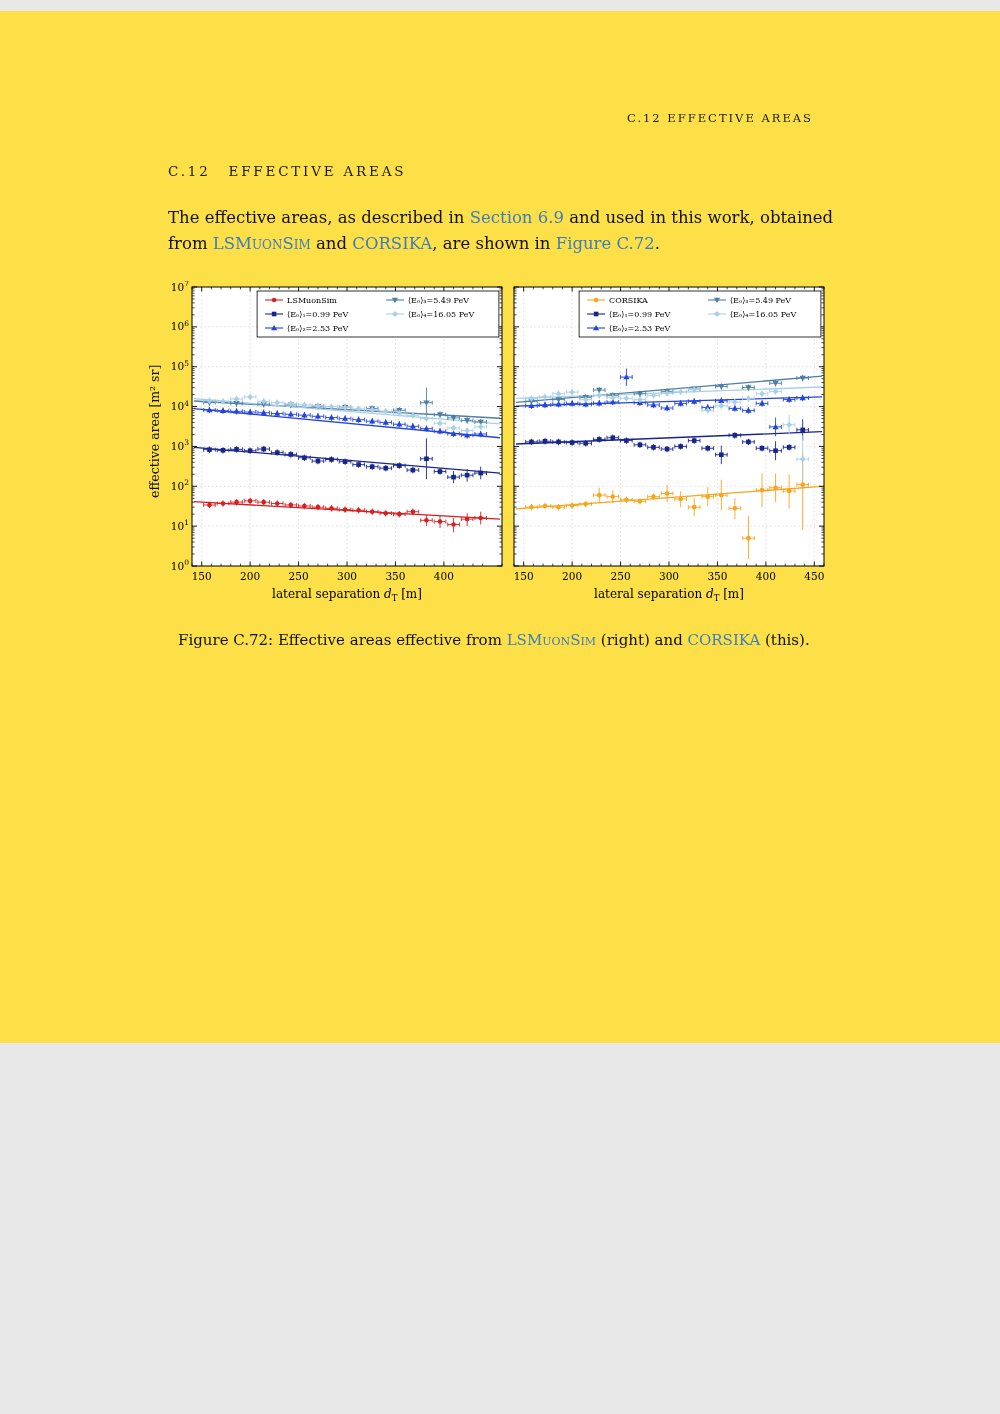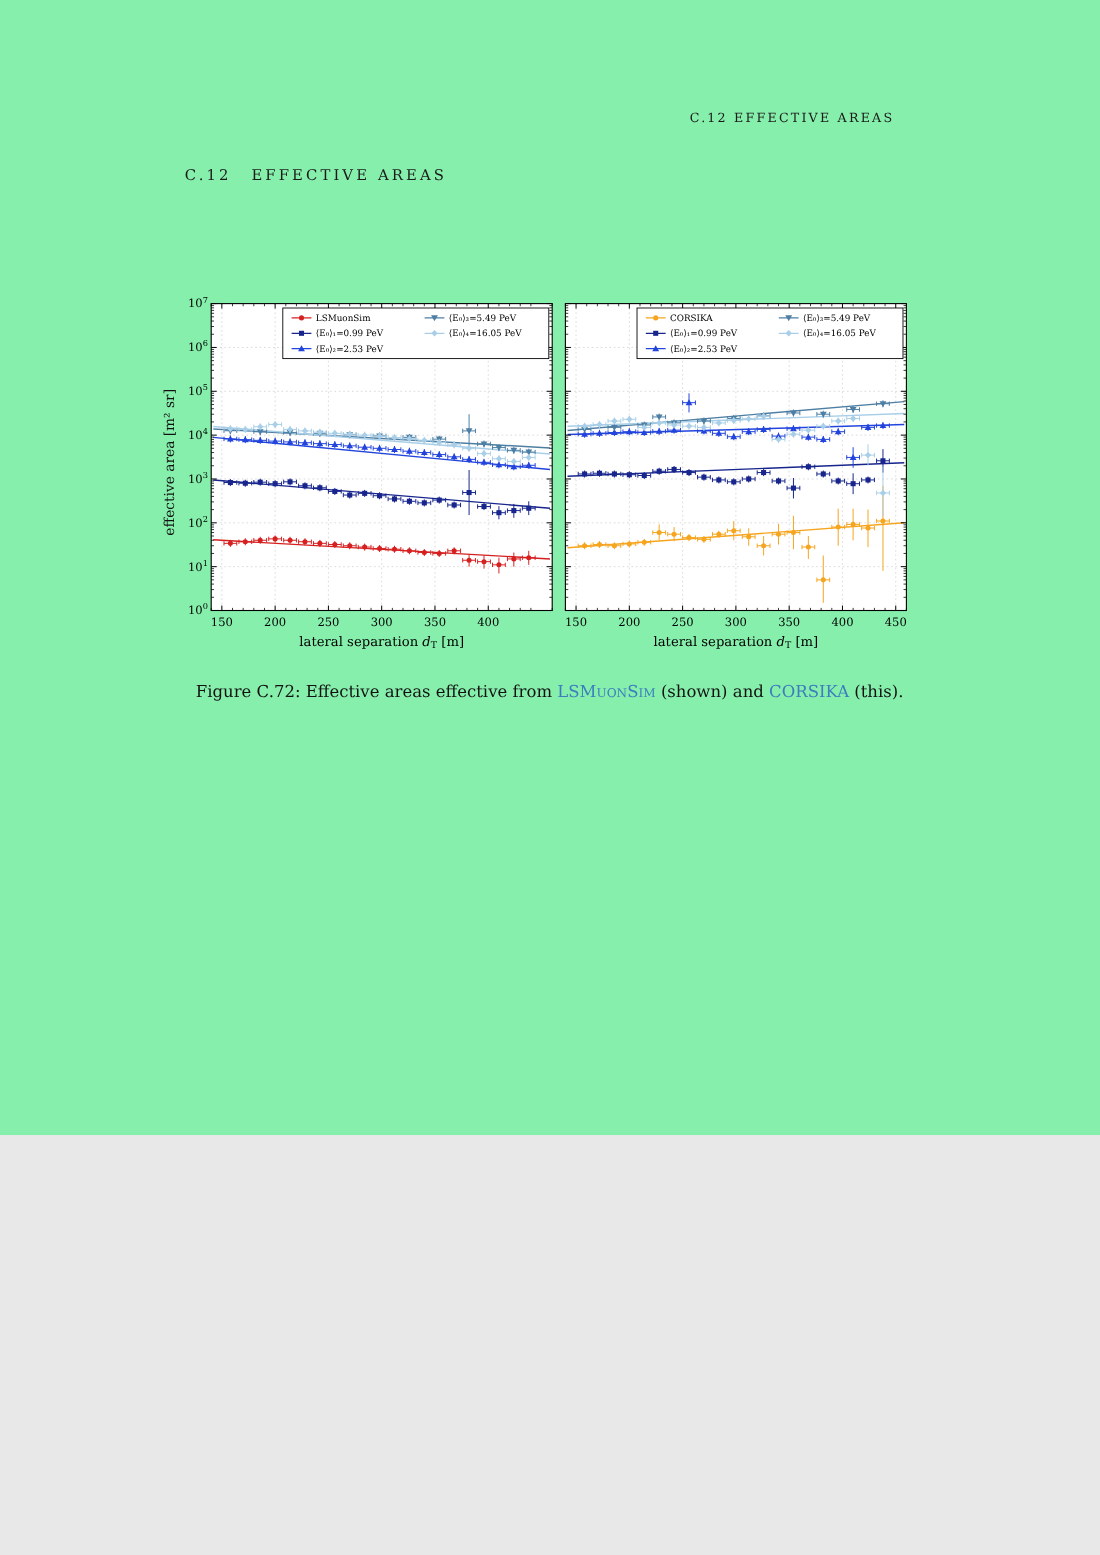--- a/index.html
+++ b/index.html
@@ -1,16 +1,16 @@
 <!DOCTYPE html>
 <html><head>
 <meta charset="utf-8">
 <style>
   html,body{margin:0;padding:0;background:#e8e8e8;}
-  .page{position:relative;width:1000px;height:1032px;background:#86efac;margin:0 auto;
+  .page{position:relative;width:1000px;height:1032px;background:#fde047;margin:11px auto;
         font-family:"DejaVu Serif", serif;color:#111;overflow:hidden;}
   .running-header{position:absolute;top:100px;left:168px;width:645px;text-align:right;
         font-size:11.5px;letter-spacing:2px;color:#1a1a1a;}
   .section-heading{position:absolute;top:152px;left:168px;font-size:13.5px;font-weight:normal;
         letter-spacing:2.8px;color:#1a1a1a;margin:0;}
   .section-heading .gap{display:inline-block;width:18px;}
   .body-text{position:absolute;top:194px;left:168px;width:675px;font-size:16.5px;
         line-height:26px;margin:0;}
   .lnk{color:#3d7dbf;text-decoration:none;cursor:pointer;}
   .sc{font-variant:small-caps;}
@@ -26,20 +26,21 @@
 </style>
 </head>
 <body>
 
 <div class="page">
 
   <div class="running-header">C.12 EFFECTIVE AREAS</div>
 
   <h2 class="section-heading"><span>C.12</span><span class="gap"></span><span>EFFECTIVE AREAS</span></h2>
 
+  <p class="body-text"><span>The effective areas, as described in </span><a class="lnk">Section 6.9</a><span> and used in this work, obtained from </span><a class="lnk sc">LSMuonSim</a><span> and </span><a class="lnk">CORSIKA</a><span>, are shown in </span><a class="lnk">Figure C.72</a><span>.</span></p>
 
   <div class="figure">
     <div class="charts">
       <div class="ylabel">effective area [m² sr]</div>
       <svg width="344" height="329" viewBox="0 0 344 329">
           <rect x="30" y="6" width="310" height="279" fill="#ffffff"></rect>
           <line x1="30" y1="245.14285714285714" x2="340" y2="245.14285714285714" stroke="#c8c8c8" stroke-width="0.6" stroke-dasharray="1.5 2.5"></line>
           <line x1="30" y1="205.28571428571428" x2="340" y2="205.28571428571428" stroke="#c8c8c8" stroke-width="0.6" stroke-dasharray="1.5 2.5"></line>
           <line x1="30" y1="165.42857142857142" x2="340" y2="165.42857142857142" stroke="#c8c8c8" stroke-width="0.6" stroke-dasharray="1.5 2.5"></line>
           <line x1="30" y1="125.57142857142857" x2="340" y2="125.57142857142857" stroke="#c8c8c8" stroke-width="0.6" stroke-dasharray="1.5 2.5"></line>
@@ -1490,18 +1491,18 @@
           <path d="M90.1 43.900000000000006L93.19999999999999 49.3L87 49.3Z" fill="#2244dd"></path>
           <text x="103.1" y="49.8" font-size="8" fill="#000">⟨E₀⟩₂=2.53 PeV</text>
           <line x1="202" y1="19" x2="220" y2="19" stroke="#4d7ea3" stroke-width="1.1"></line>
           <path d="M211 22.1L214.10000000000002 16.7L207.89999999999998 16.7Z" fill="#4d7ea3"></path>
           <text x="224" y="21.8" font-size="8" fill="#000">⟨E₀⟩₃=5.49 PeV</text>
           <line x1="202" y1="33" x2="220" y2="33" stroke="#a9cfe8" stroke-width="1.1"></line>
           <path d="M211 30.099999999999998L213.9 33L211 35.9L208.1 33Z" fill="#a9cfe8"></path>
           <text x="224" y="35.8" font-size="8" fill="#000">⟨E₀⟩₄=16.05 PeV</text>
         </svg>
     </div>
-    <div class="caption"><span>Figure C.72: Effective areas effective from </span><a class="lnk sc">LSMuonSim</a><span> (shown) and </span><a class="lnk">CORSIKA</a><span> (this).</span></div>
+    <div class="caption"><span>Figure C.72: Effective areas effective from </span><a class="lnk sc">LSMuonSim</a><span> (right) and </span><a class="lnk">CORSIKA</a><span> (this).</span></div>
   </div>
 
   <div class="page-number">227</div>
 
 </div>
 
 </body></html>

